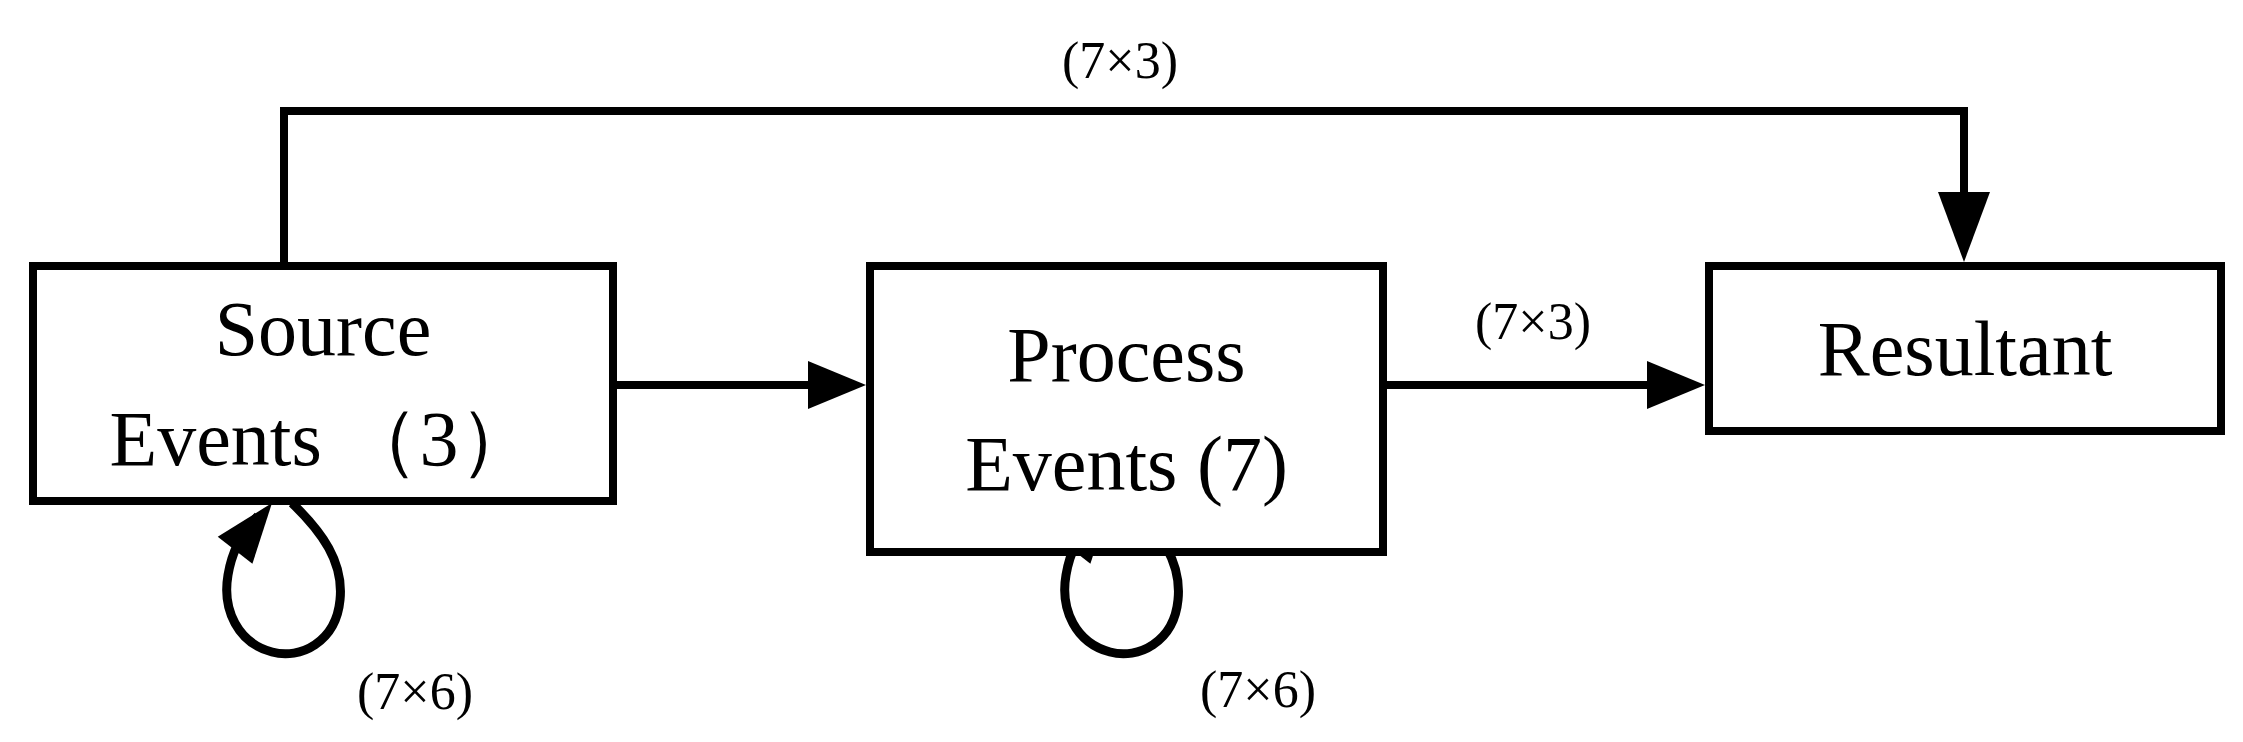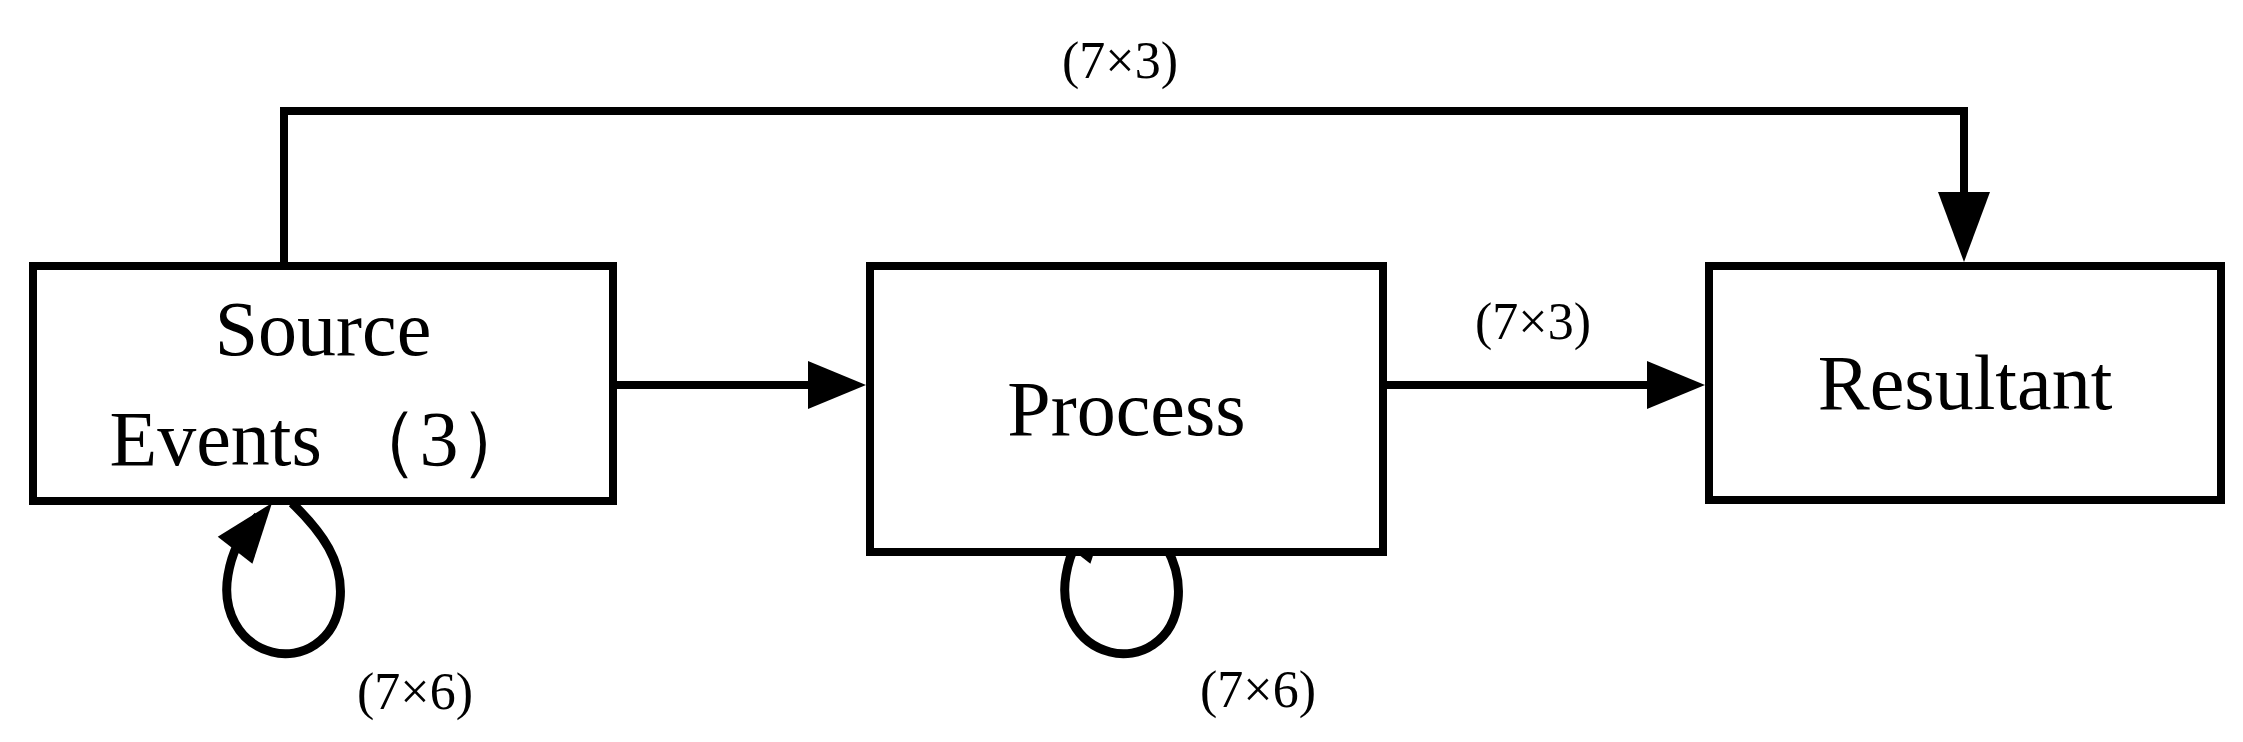--- a/index.html
+++ b/index.html
@@ -34,21 +34,21 @@
     justify-content: center;
     text-align: center;
   }
   .node-line {
     font-size: 78px;
     line-height: 1.40;
     white-space: nowrap;
   }
   #node-source    { left: 29px;   top: 262px; width: 588px; height: 243px; }
   #node-process   { left: 866px;  top: 262px; width: 521px; height: 294px; }
-  #node-resultant { left: 1705px; top: 262px; width: 520px; height: 242px; }
+  #node-resultant { left: 1705px; top: 262px; width: 520px; height: 173px; }
   .edge-label {
     position: absolute;
     transform: translate(-50%, -50%);
     font-size: 52px;
     white-space: nowrap;
   }
   #label-top            { left: 1120px; top: 60px;  }
   #label-src-proc       { left: 695px;  top: 318px; }
   #label-proc-res       { left: 1533px; top: 321px; }
   #label-src-loop       { left: 415px;  top: 691px; }
@@ -79,20 +79,21 @@
     </g>
   </svg>
 
   <div class="node" id="node-source">
     <div class="node-line">Source</div>
     <div class="node-line">Events （3）</div>
   </div>
 
   <div class="node" id="node-process">
     <div class="node-line">Process</div>
+    <div class="node-line">Events (7)</div>
   </div>
 
   <div class="node" id="node-resultant">
     <div class="node-line">Resultant</div>
   </div>
 
   <div class="edge-label" id="label-top">(7×3)</div>
   <div class="edge-label" id="label-proc-res">(7×3)</div>
   <div class="edge-label" id="label-src-loop">(7×6)</div>
   <div class="edge-label" id="label-proc-loop">(7×6)</div>

